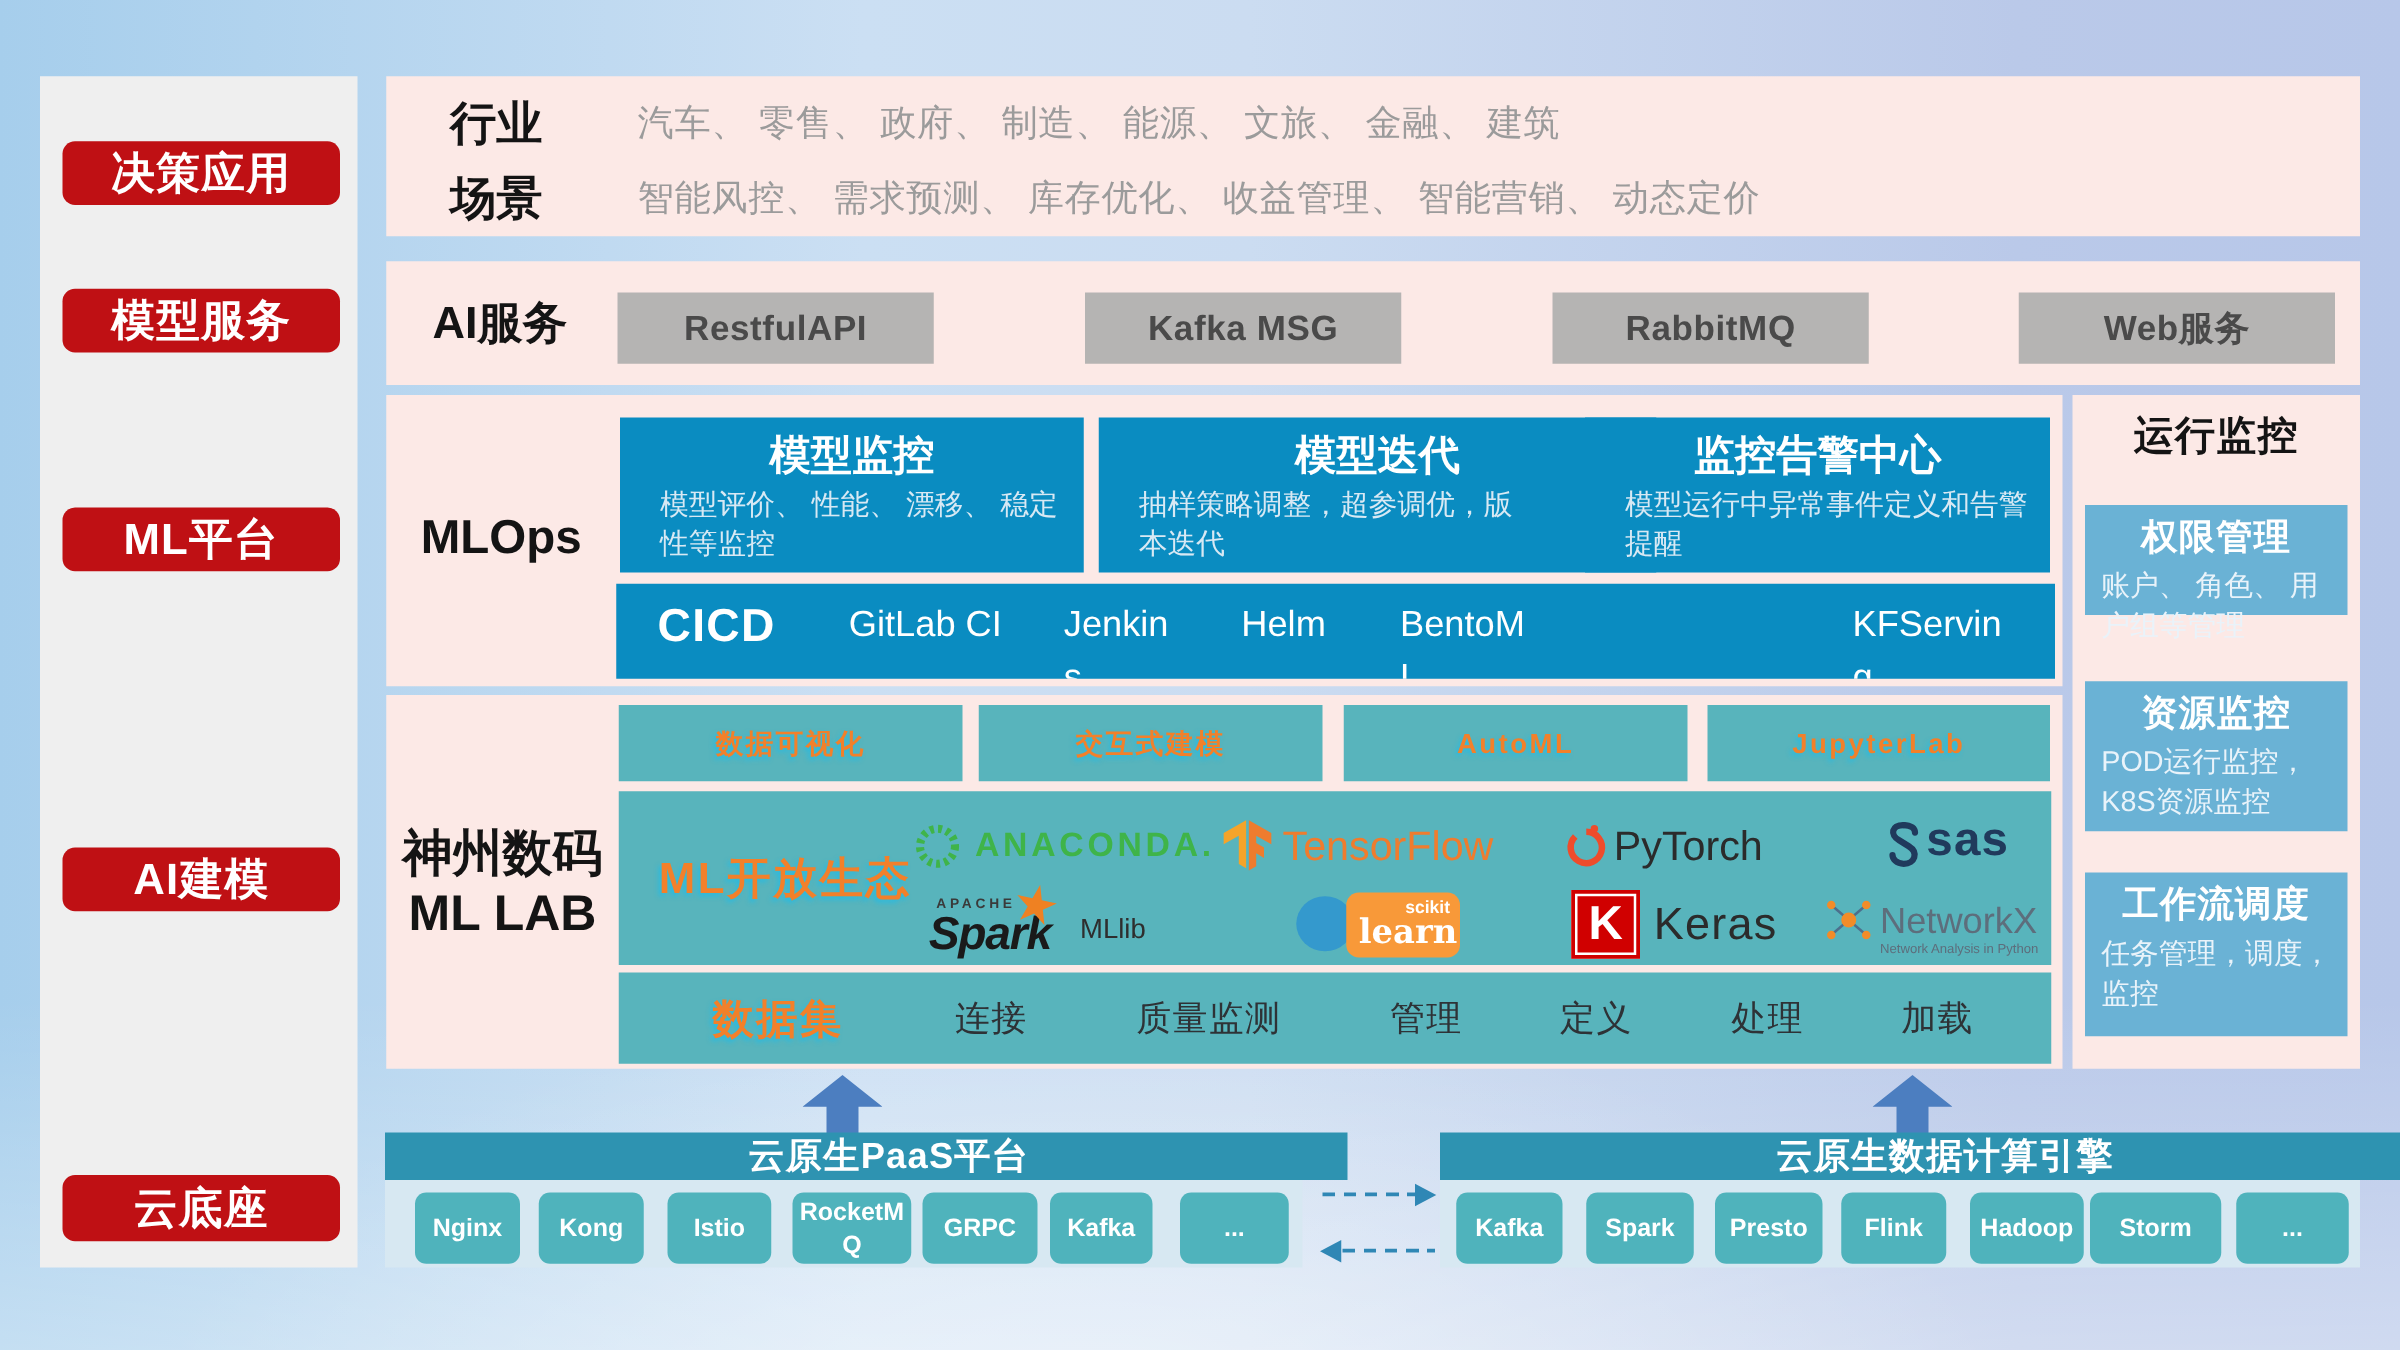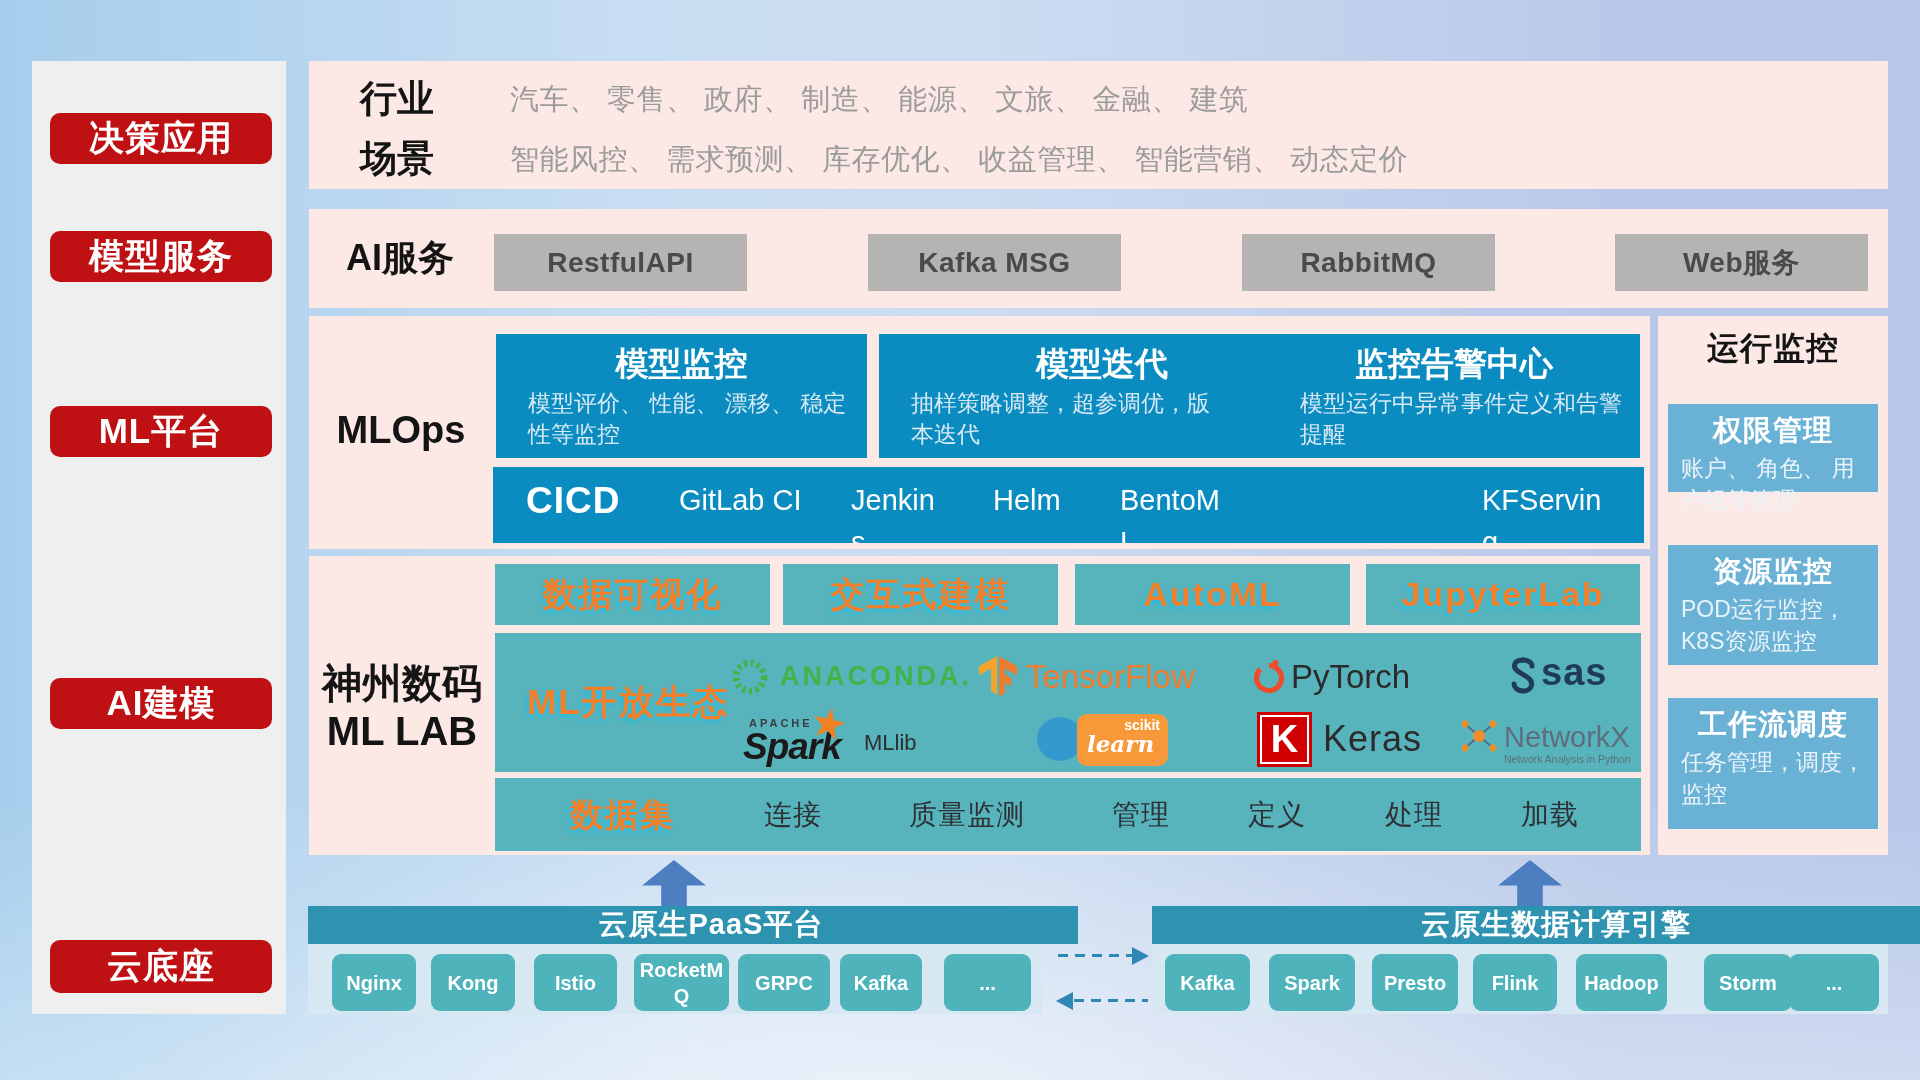--- a/index.html
+++ b/index.html
@@ -39,38 +39,38 @@
   .mc1{left:187px;width:371px;} .mc2{left:570px;width:446px;} .mc3{left:959px;width:372px;}
   .mc-title{margin-top:9px;text-align:center;font-size:33px;font-weight:700;line-height:42px;}
   .mc-body{margin:3px 0 0 32px;font-size:23px;line-height:31px;color:var(--blue-body);white-space:pre;}
   .cicd{left:184px;top:151px;width:1151px;height:76px;background:var(--blue);overflow:hidden;color:#fff;}
   .cicd-label{left:33px;top:13px;font-size:37px;font-weight:700;letter-spacing:1px;}
   .ctool{top:12px;font-size:29px;line-height:42px;word-break:break-all;}
   .ct1{left:186px;width:132px;} .ct2{left:358px;width:92px;} .ct3{left:500px;width:80px;}
   .ct4{left:627px;width:104px;} .ct5{left:793px;width:146px;} .ct6{left:989px;width:122px;}
   
   .lab-label{left:0;top:103px;width:186px;text-align:center;font-size:40px;font-weight:700;color:#141414;line-height:48px;}
-  .lab-btn{top:8px;height:61px;background:var(--teal);color:var(--orange);font-size:34px;font-weight:700;
+  .lab-btn{top:8px;height:61px;background:var(--teal);color:var(--orange);font-size:22px;font-weight:700;
     display:flex;align-items:center;justify-content:center;letter-spacing:2px;text-shadow:-2px 3px 4px rgba(31,188,233,0.85);}
   .lb1{left:186px;width:275px;} .lb2{left:474px;width:275px;} .lb3{left:766px;width:275px;} .lb4{left:1057px;width:274px;}
   .eco{left:186px;top:77px;width:1146px;height:139px;background:var(--teal);}
   .eco-label{left:32px;top:46px;font-size:35px;font-weight:700;color:var(--orange);letter-spacing:2px;text-shadow:-2px 3px 4px rgba(31,188,233,0.85);}
   .logo-text{white-space:nowrap;}
   .anaconda-text{left:285px;top:28px;font-size:27px;font-weight:700;color:#3fb449;letter-spacing:3px;}
   .tf-text{left:531px;top:25px;font-size:33px;font-weight:500;color:#ef7c2e;}
   .pytorch-text{left:796px;top:25px;font-size:33px;font-weight:500;color:#2b2b2b;}
   .sas-text{left:1046px;top:18px;font-size:38px;font-weight:700;color:#203a5c;letter-spacing:1px;}
   .apache-text{left:254px;top:84px;font-size:11px;font-weight:700;color:#3a3a3a;letter-spacing:3px;}
   .spark-text{left:248px;top:93px;font-size:37px;font-weight:700;font-style:italic;color:#1a1a1a;letter-spacing:-1px;}
   .spark-star{left:315px;top:66px;font-size:42px;color:#ef8122;transform:rotate(12deg);}
   .mllib-text{left:369px;top:97px;font-size:22px;font-weight:500;color:#2e2e2e;}
   .sk-circle{left:542px;top:84px;width:46px;height:44px;border-radius:50%;background:#3499cd;}
   .sk-box{left:582px;top:81px;width:91px;height:52px;border-radius:10px;background:#f89939;color:#fff;}
   .sk-top{position:absolute;right:8px;top:3px;font-size:14px;font-weight:700;}
-  .sk-learn{position:absolute;left:10px;top:16px;font-size:23px;font-weight:700;font-style:italic;font-family:"DejaVu Serif",serif;}
+  .sk-learn{position:absolute;left:10px;top:16px;font-size:27px;font-weight:700;font-family:"DejaVu Serif",serif;}
   .keras-box{left:762px;top:79px;width:55px;height:55px;background:#d00000;display:flex;align-items:center;justify-content:center;
     box-shadow:inset 0 0 0 3px #d00000, inset 0 0 0 5px #ffffff;}
   .keras-k{color:#fff;font-size:38px;font-weight:700;}
   .keras-text{left:828px;top:85px;font-size:36px;font-weight:500;color:#2b2b2b;letter-spacing:1px;}
   .nx-name{left:1009px;top:88px;font-size:29px;font-weight:500;color:#5d6e7c;}
   .nx-sub{left:1009px;top:120px;font-size:10.5px;color:#5d6e7c;}
   .dataset{left:186px;top:222px;width:1146px;height:73px;background:var(--teal);}
   .ds-label{left:75px;top:0;height:73px;line-height:73px;font-size:33px;font-weight:700;color:var(--orange);letter-spacing:2px;text-shadow:-2px 3px 4px rgba(31,188,233,0.85);}
   .ds-item{top:0;height:73px;line-height:73px;font-size:28px;color:#2e3236;letter-spacing:1px;}
   .di1{left:269px;} .di2{left:414px;} .di3{left:617px;} .di4{left:753px;} .di5{left:890px;} .di6{left:1026px;}
@@ -87,21 +87,21 @@
   .grp-header{top:906px;height:38px;background:var(--teal-dark);color:#fff;font-size:29px;font-weight:700;
     display:flex;align-items:center;justify-content:center;letter-spacing:1px;padding-left:36px;}
   .grp-body{top:944px;height:70px;background:var(--icy);}
   .gh1,.gb-paas{left:308px;width:734px;}
   .gh2,.gb-eng{left:1152px;width:736px;}
   .chip{top:10px;height:57px;background:var(--chip);border-radius:9px;color:#fff;font-size:20px;font-weight:700;
     display:flex;align-items:center;justify-content:center;text-align:center;line-height:26px;word-break:break-all;padding:0 2px;box-sizing:border-box;}
   .pc1{left:24px;width:84px;} .pc2{left:123px;width:84px;} .pc3{left:226px;width:83px;}
   .pc4{left:326px;width:95px;} .pc5{left:430px;width:92px;} .pc6{left:532px;width:82px;} .pc7{left:636px;width:87px;}
   .ec1{left:13px;width:85px;} .ec2{left:117px;width:86px;} .ec3{left:220px;width:86px;}
-  .ec4{left:321px;width:84px;} .ec5{left:424px;width:91px;} .ec6{left:552px;width:88px;} .ec7{left:637px;width:90px;}
+  .ec4{left:321px;width:84px;} .ec5{left:424px;width:91px;} .ec6{left:520px;width:105px;} .ec7{left:637px;width:90px;}
   .dash-line{height:3px;background:repeating-linear-gradient(90deg,var(--dash-blue) 0 10px,transparent 10px 17px);}
   .dl1{left:1058px;top:954px;width:74px;} .dl2{left:1074px;top:999px;width:74px;}
   .dash-head{width:0;height:0;}
   .dh1{left:1132px;top:947px;border-top:9px solid transparent;border-bottom:9px solid transparent;border-left:17px solid var(--dash-blue);}
   .dh2{left:1056px;top:992px;border-top:9px solid transparent;border-bottom:9px solid transparent;border-right:17px solid var(--dash-blue);}
   svg{display:block;}
 </style>
 </head>
 <body>
 

